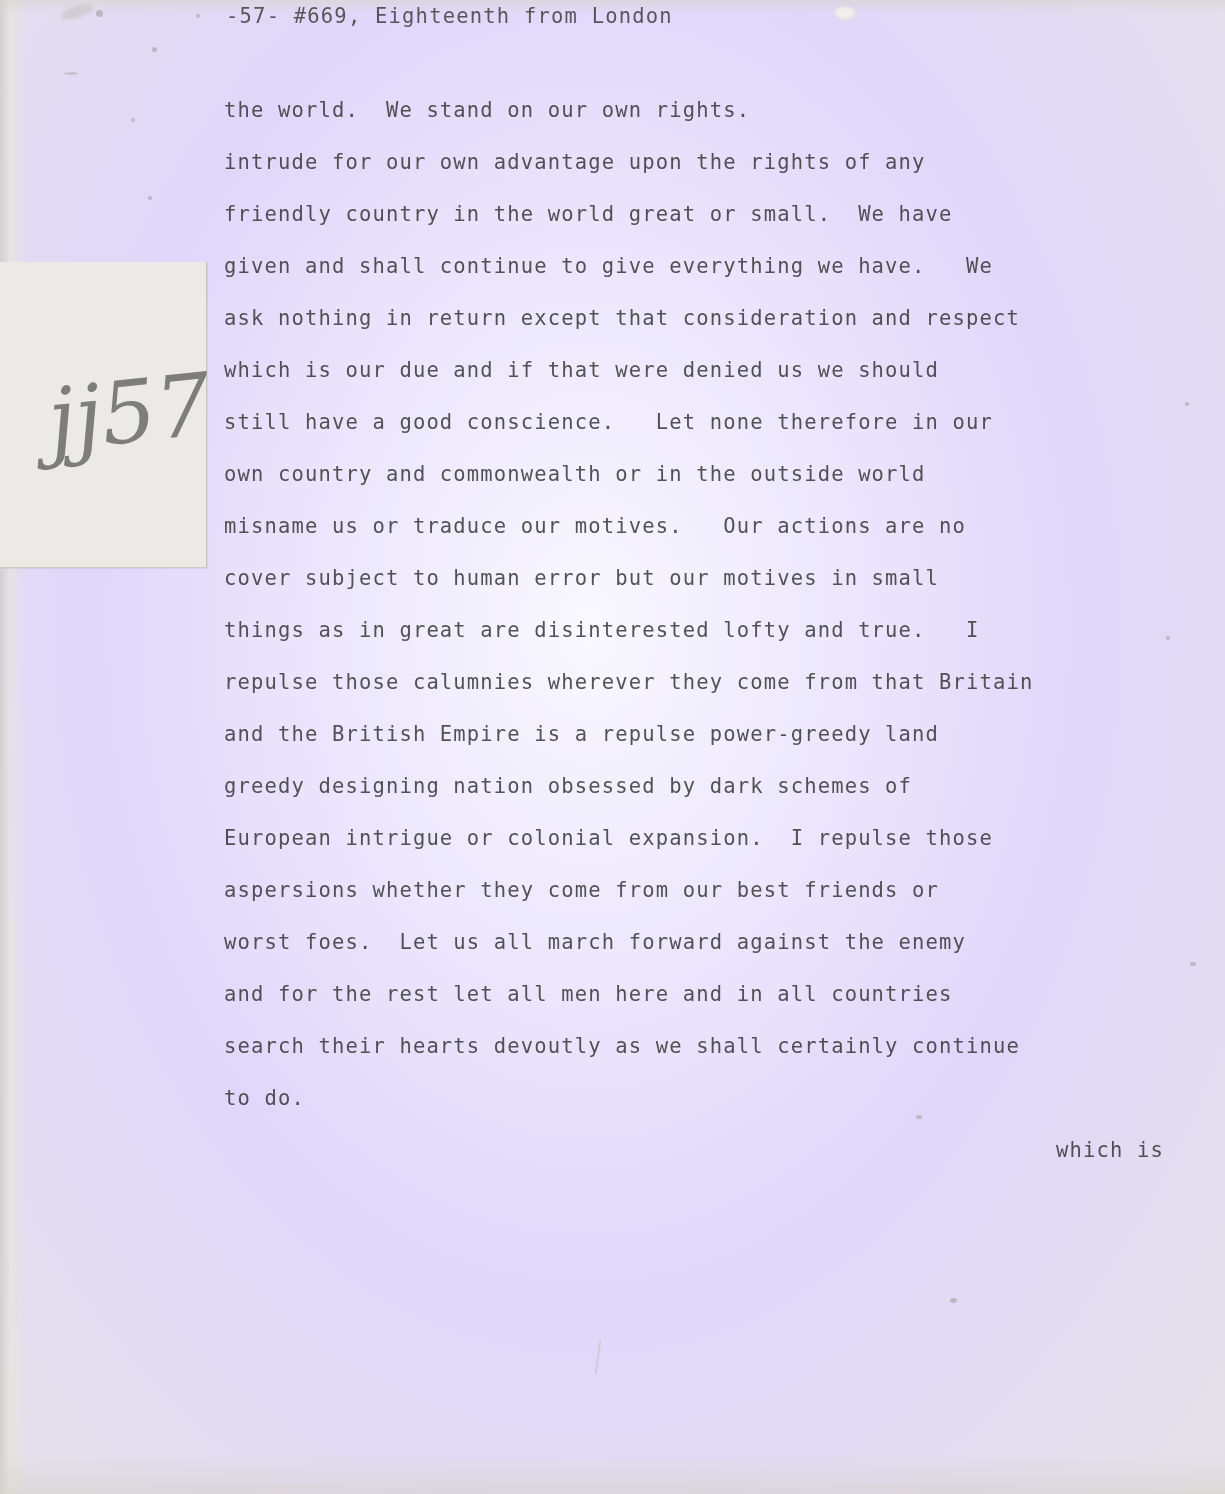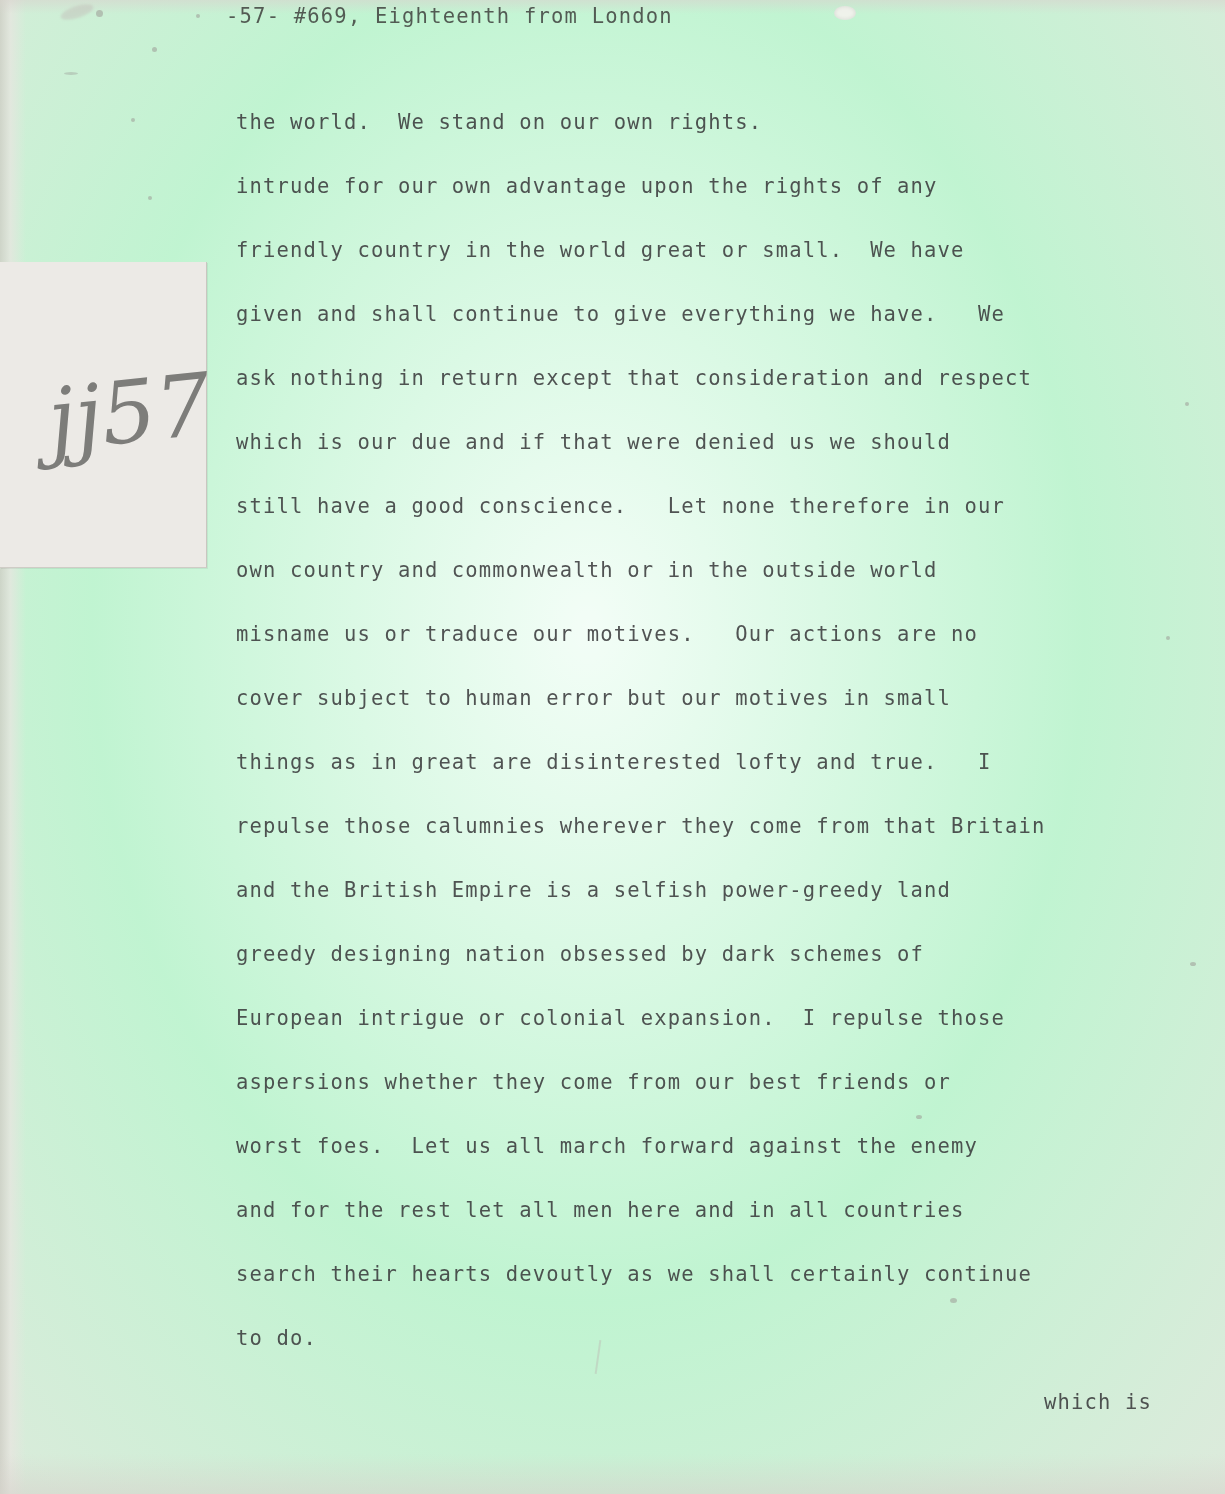--- a/index.html
+++ b/index.html
@@ -4,21 +4,21 @@
 <style>
   html, body {
     margin: 0;
     padding: 0;
     background: #ffffff;
   }
   #page {
     position: relative;
     width: 1225px;
     height: 1494px;
-    background: #86efac;
+    background: #c4b5fd;
     overflow: hidden;
     font-family: "DejaVu Sans Mono", monospace;
   }
   
   #page::before {
     content: "";
     position: absolute;
     inset: 0;
     background:
       radial-gradient(ellipse at 48% 42%, rgba(255,255,255,0.9) 0%, rgba(250,249,246,0.5) 55%, rgba(236,233,228,0.85) 100%);
@@ -62,21 +62,21 @@
     top: 84px;
     left: 224px;
     width: 940px;
     font-size: 20.5px;
     line-height: 52px;
     letter-spacing: 1.15px;
     color: #38383a;
     opacity: 0.86;
   }
   .body-text p {
-    margin: 12px;
+    margin: 0;
     white-space: pre;
   }
   .line-indent { padding-left: 72px; }
   .line-center { text-align: right; padding-left: 0; }
 
   
   .slip {
     position: absolute;
     left: 0;
     top: 262px;
@@ -160,21 +160,21 @@
       <p>friendly country in the world great or small.  We have</p>
       <p>given and shall continue to give everything we have.   We</p>
       <p>ask nothing in return except that consideration and respect</p>
       <p>which is our due and if that were denied us we should</p>
       <p>still have a good conscience.   Let none therefore in our</p>
       <p>own country and commonwealth or in the outside world</p>
       <p>misname us or traduce our motives.   Our actions are no</p>
       <p>cover subject to human error but our motives in small</p>
       <p>things as in great are disinterested lofty and true.   I</p>
       <p>repulse those calumnies wherever they come from that Britain</p>
-      <p>and the British Empire is a selfish power-greedy land</p>
+      <p>and the British Empire is a repulse power-greedy land</p>
       <p>greedy designing nation obsessed by dark schemes of</p>
       <p>European intrigue or colonial expansion.  I repulse those</p>
       <p>aspersions whether they come from our best friends or</p>
       <p>worst foes.  Let us all march forward against the enemy</p>
       <p>and for the rest let all men here and in all countries</p>
       <p>search their hearts devoutly as we shall certainly continue</p>
       <p>to do.</p>
       <p class="line-center">which is</p>
     </div>
 

